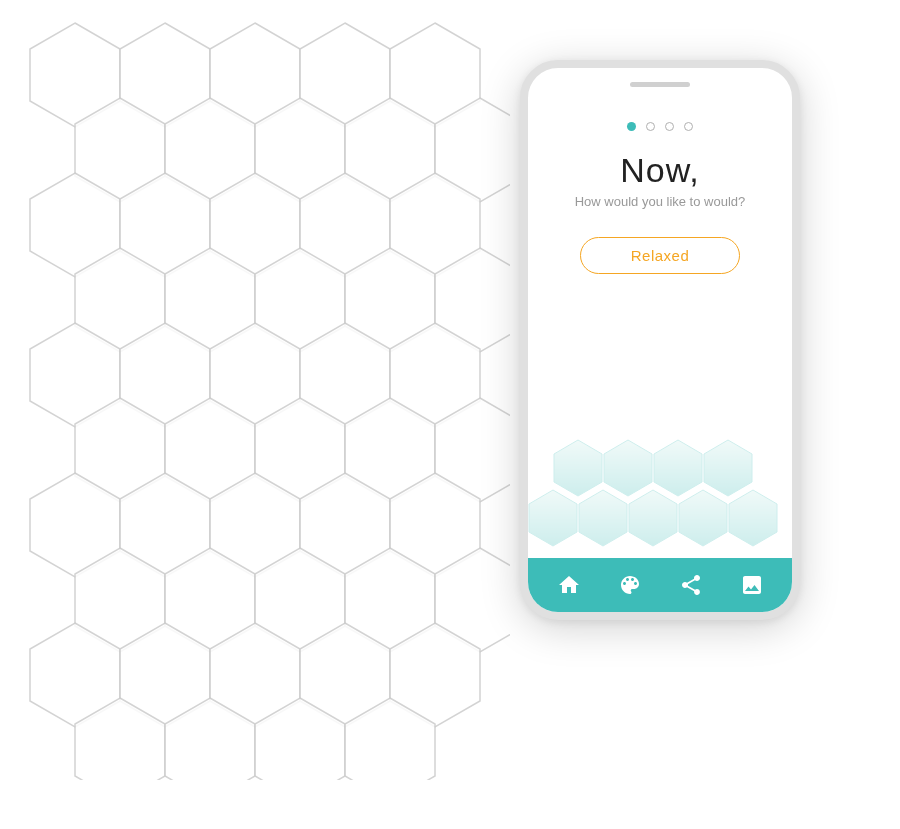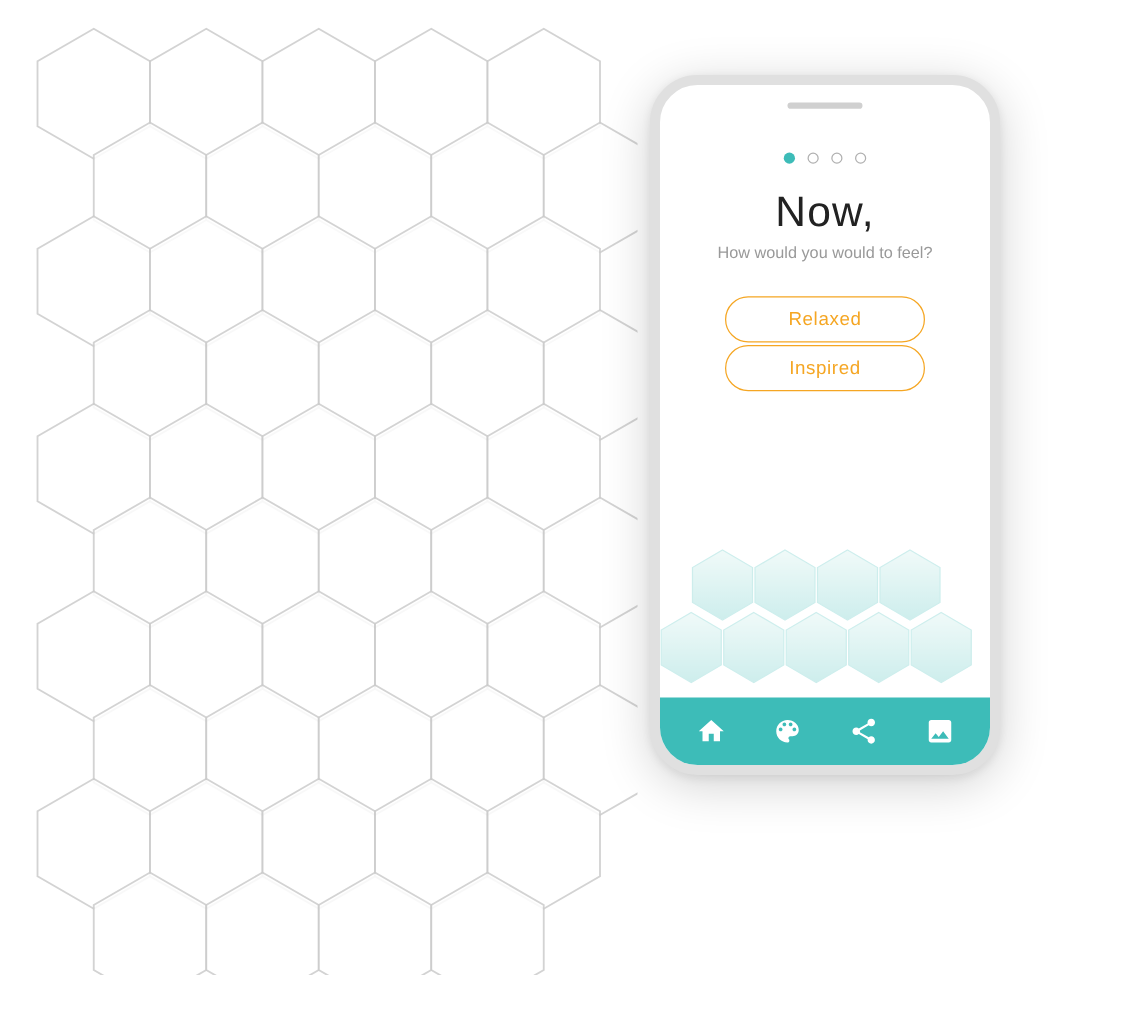--- a/index.html
+++ b/index.html
@@ -259,24 +259,23 @@
 
         <div class="dots-row">
           <div class="dot active"></div>
           <div class="dot inactive"></div>
           <div class="dot inactive"></div>
           <div class="dot inactive"></div>
         </div>
 
         <div class="screen-main">
           <div class="title-now">Now,</div>
-          <div class="subtitle">How would you would to feel?</div>
+          <div class="subtitle">How would you like to would?</div>
 
           <button class="feel-btn">Relaxed</button>
-          <button class="feel-btn">Inspired</button>
         </div>
 
         <div class="screen-hex-area">
           <svg viewBox="0 0 264 130" preserveAspectRatio="xMidYMax meet">
             <defs>
               <linearGradient id="hexGrad" x1="0" y1="0" x2="0" y2="1">
                 <stop offset="0%" stop-color="#c8ede8"></stop>
                 <stop offset="100%" stop-color="#3dbcb8"></stop>
               </linearGradient>
               <polygon id="shex" points="0,-28 24,-14 24,14 0,28 -24,14 -24,-14"></polygon>

